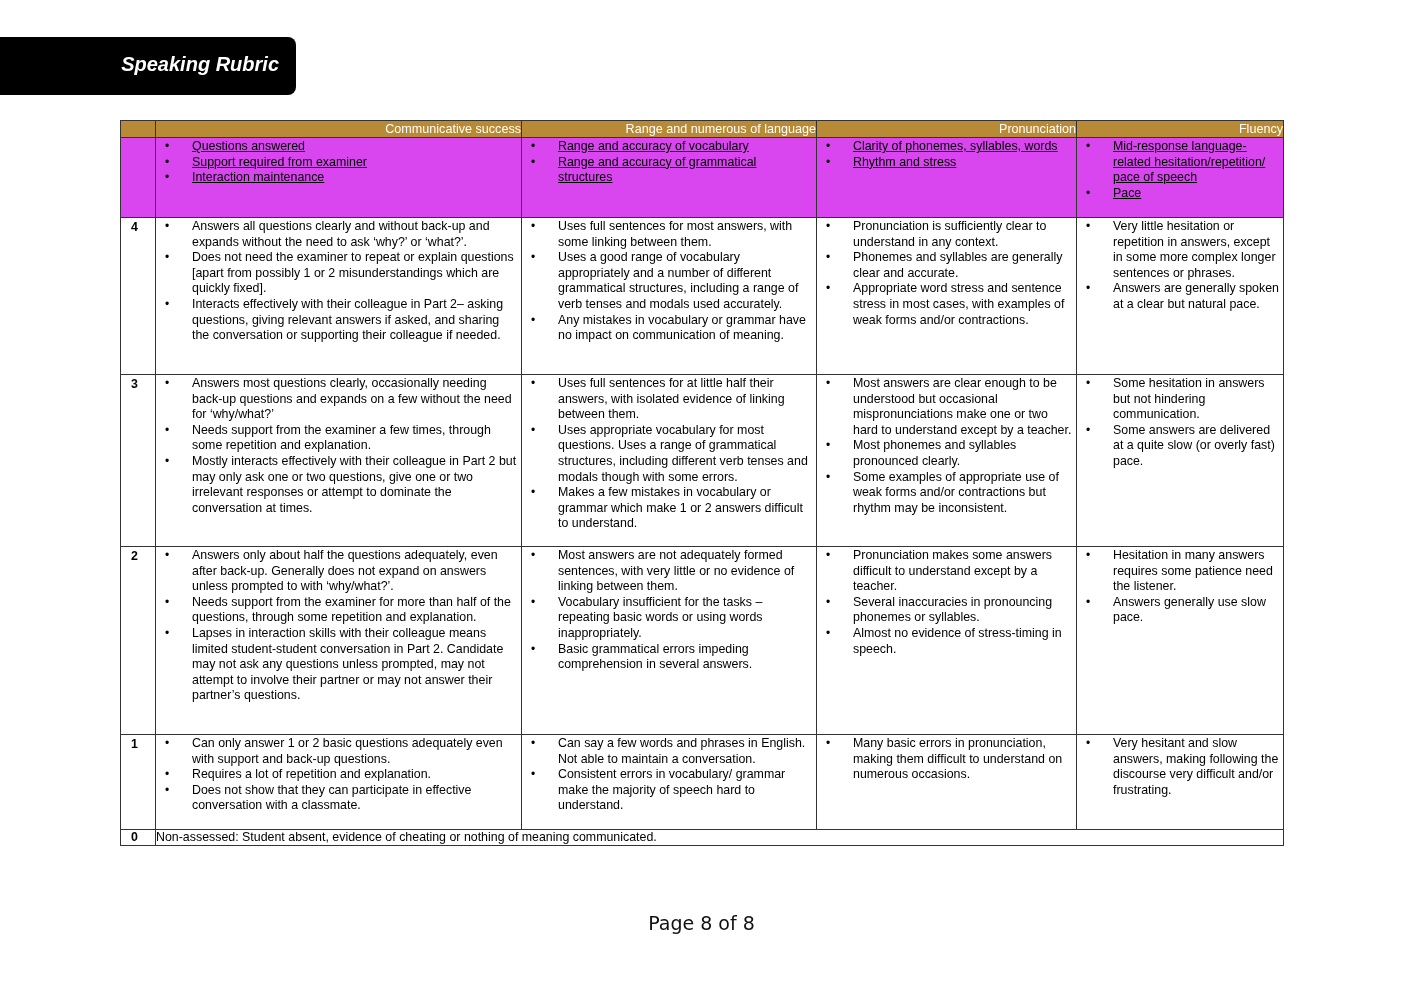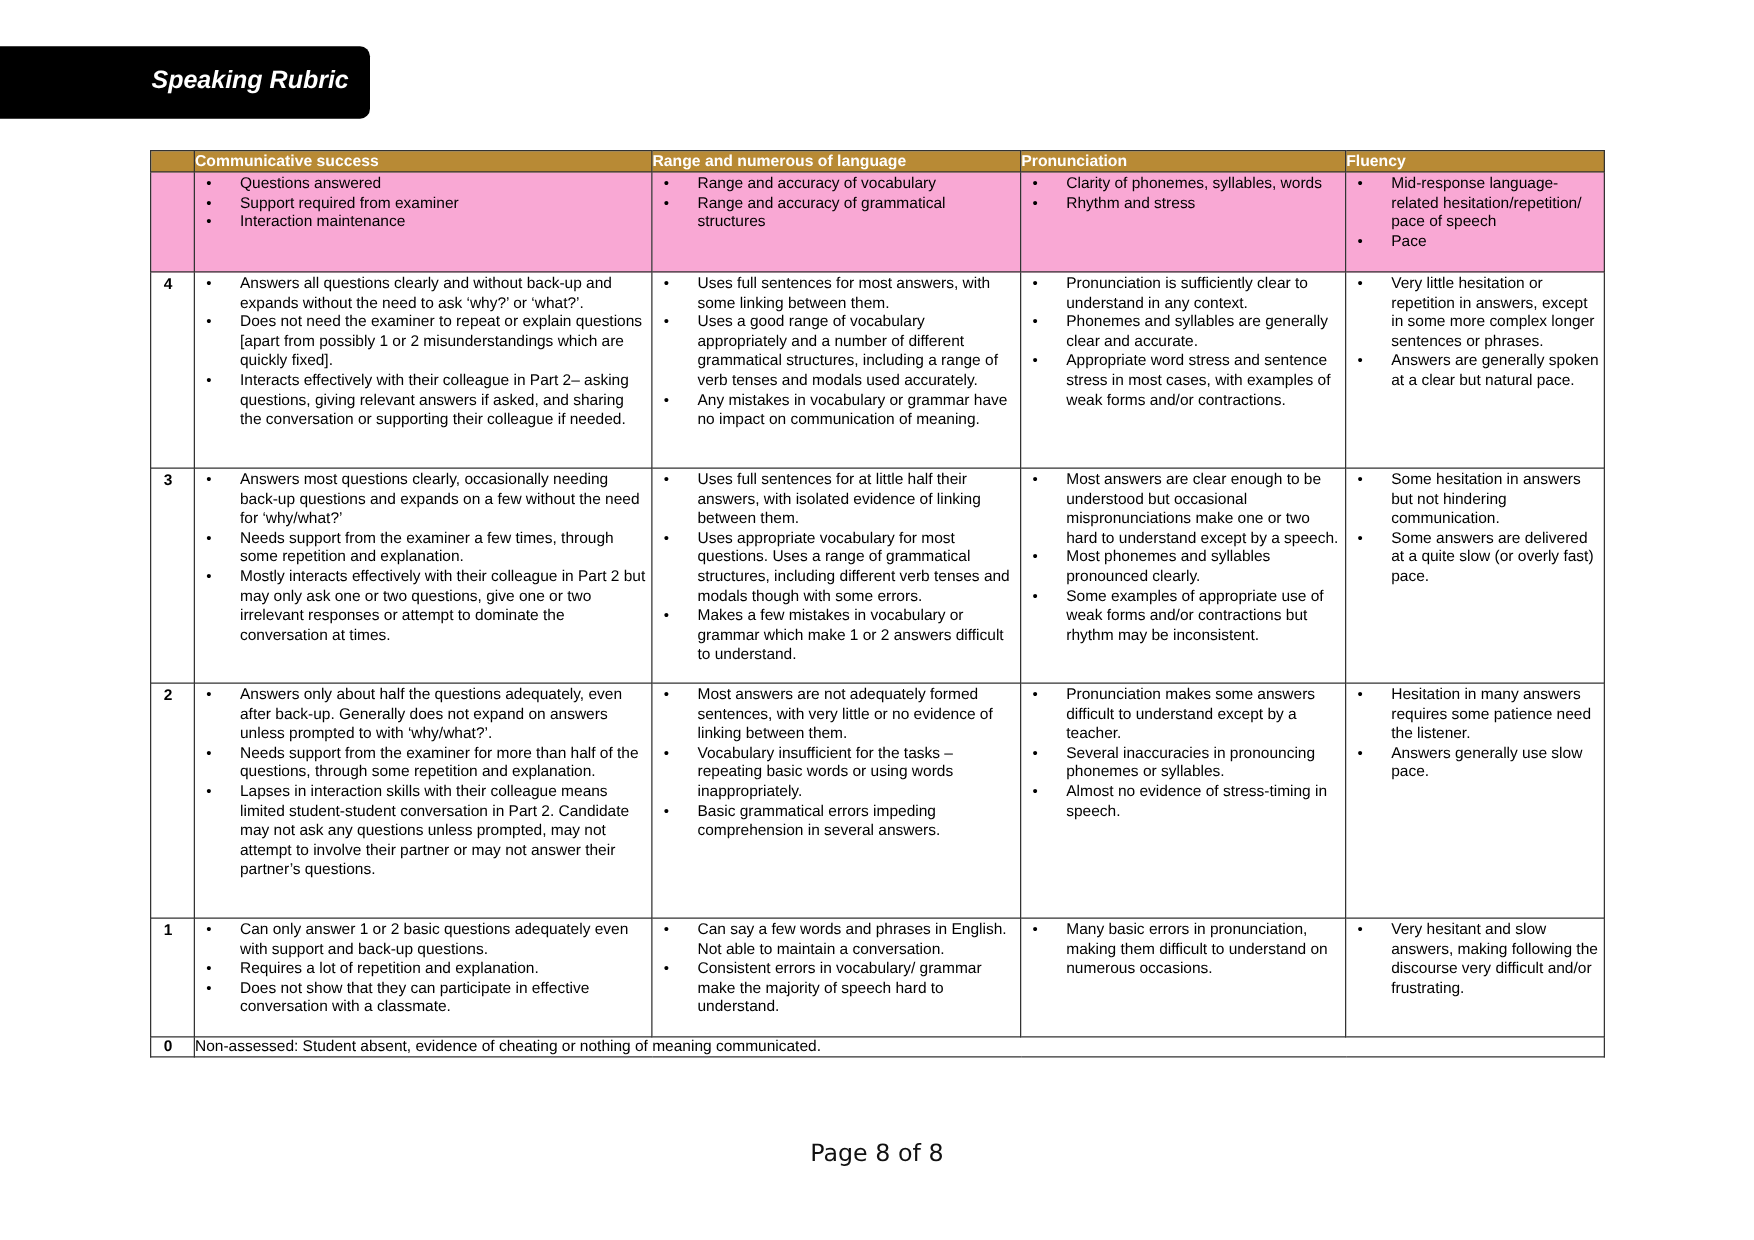--- a/index.html
+++ b/index.html
@@ -1,22 +1,22 @@
 <!DOCTYPE html>
 <html><head>
 <meta charset="utf-8">
 <style>
   html, body { margin:0; padding:0; background:#ffffff; }
   body { width:1403px; height:992px; position:relative; overflow:hidden; font-family:"Liberation Sans", sans-serif; }
   .title-tab { position:absolute; left:0; top:37px; width:296px; height:58px; background:#000; border-radius:0 8px 8px 0; }
   .title-tab span { position:absolute; right:17px; top:16px; color:#fff; font-weight:bold; font-size:20px; font-family:"Liberation Sans", sans-serif;font-style:italic; }
   table.rubric { position:absolute; left:120px; top:120px; width:1163px; border-collapse:collapse; table-layout:fixed; font-size:12.4px; color:#000; }
   table.rubric td, table.rubric th { border:1.5px solid #333; vertical-align:top; padding:0; }
-  table.rubric th { background:#b88a35; color:#fff; font-weight:bold; font-size:12.6px; height:16px; line-height:16px; text-align:left; padding:0; }
-  tr.focus td { background:#f9a8d4; }
+  table.rubric th { background:#b88a35; color:#fff; font-weight:normal; font-size:12.6px; height:16px; line-height:16px; text-align:right; padding:0; }
+  tr.focus td { background:#d946ef;text-decoration:underline; }
   td.score { font-weight:bold; padding:2px 0 0 10px !important; }
   ul { margin:0; padding:1px 4px 4px 36px; list-style:none; }
   li { position:relative; line-height:15.6px; }
   li::before { content:"•"; position:absolute; left:-27px; top:0; font-size:12px; }
   td.zero { text-align:left; line-height:15px; }
   .page-num { position:absolute; left:0; width:1403px; top:912px; text-align:center; font-size:19px; font-family:"DejaVu Sans", sans-serif; color:#111; }
 </style>
 </head>
 <body>
 
@@ -111,21 +111,21 @@
         </td>
       <td>
           <ul>
             <li>Uses full sentences for at little half their answers, with isolated evidence of linking between them.</li>
             <li>Uses appropriate vocabulary for most questions. Uses a range of grammatical structures, including different verb tenses and modals though with some errors.</li>
             <li>Makes a few mistakes in vocabulary or grammar which make 1 or 2 answers difficult to understand.</li>
           </ul>
         </td>
       <td>
           <ul>
-            <li>Most answers are clear enough to be understood but occasional mispronunciations make one or two hard to understand except by a speech.</li>
+            <li>Most answers are clear enough to be understood but occasional mispronunciations make one or two hard to understand except by a teacher.</li>
             <li>Most phonemes and syllables pronounced clearly.</li>
             <li>Some examples of appropriate use of weak forms and/or contractions but rhythm may be inconsistent.</li>
           </ul>
         </td>
       <td>
           <ul>
             <li>Some hesitation in answers but not hindering communication.</li>
             <li>Some answers are delivered at a quite slow (or overly fast) pace.</li>
           </ul>
         </td>

